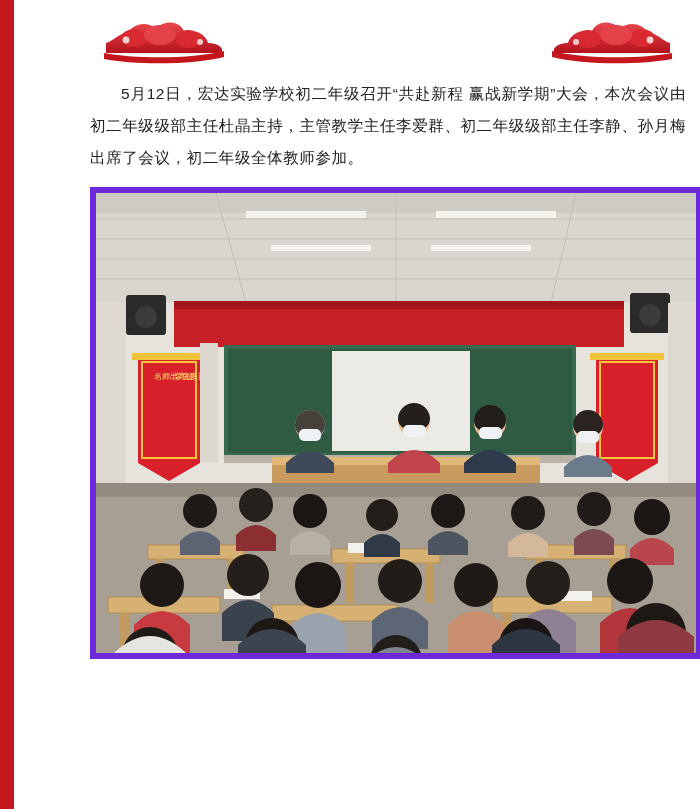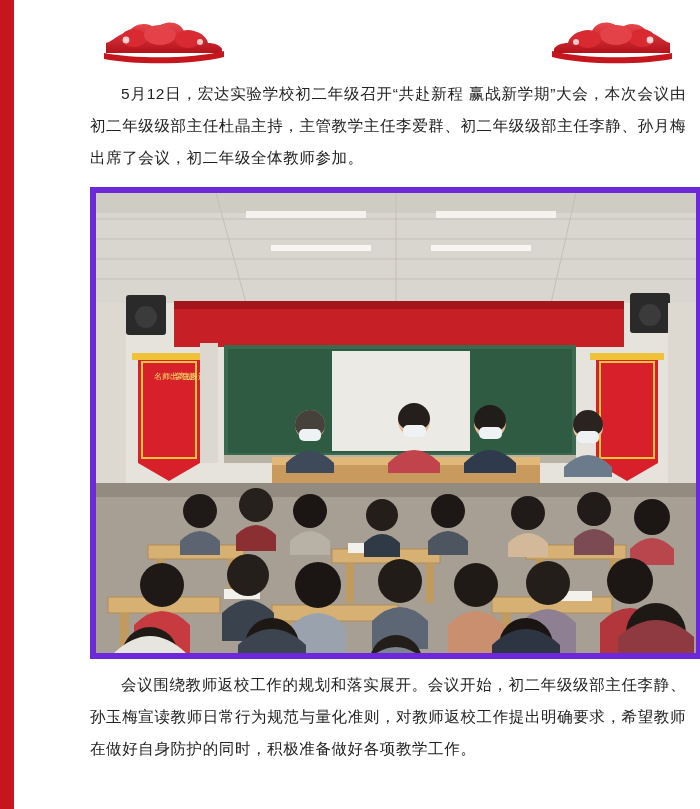--- a/index.html
+++ b/index.html
@@ -280,17 +280,16 @@
             <path d="M396 452 q34 -32 68 0 l0 44 l-68 0 z" fill="#2d3542"></path>
             <circle cx="560" cy="440" r="30" fill="#1e1915"></circle>
             <path d="M522 444 q38 -34 76 0 l0 44 l-76 0 z" fill="#8f3a40"></path>
           </g>
 
           <rect x="0" y="0" width="600" height="460" fill="none"></rect>
         </svg>
       </div>
     </div>
 
-    <p class="para last">会议围绕教师返校工作的规划和落实展开。会议开始，初二年级级部主任李静、孙玉梅宣读教师日常行为规范与量化准则，对教师返校工作提出明确要求，希望教师在做好自身防护的同时，积极准备做好各项教学工作。</p>
 
     <div class="spacer-bottom"></div>
   </div>
 </div>
 
 </body></html>

